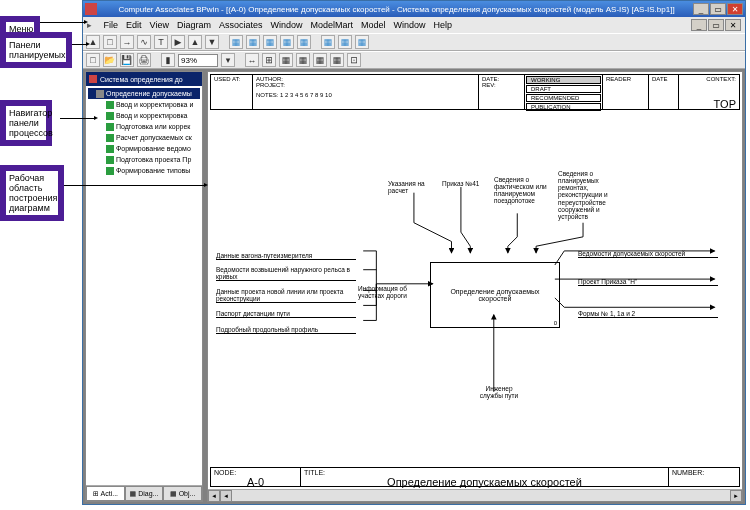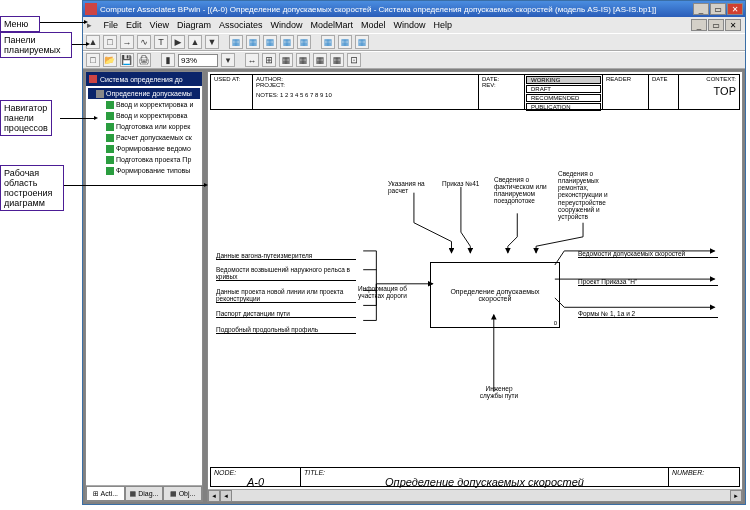--- a/index.html
+++ b/index.html
@@ -1,22 +1,22 @@
 <!DOCTYPE html>
 <html><head>
 <meta charset="utf-8">
 <style>
 * { box-sizing: border-box; margin: 0; padding: 0; font-family: Tahoma, sans-serif; }
 body { background: #fff; font-size: 9px; width: 750px; height: 510px; overflow: hidden; position: relative; }
 .callouts { position: absolute; left: 0; top: 0; width: 78px; z-index: 100; }
-.callout { border: 1px solid #4c1d95; padding: 2px 3px; font-size: 9px; background: #fff; position: absolute; }
+.callout { border: 6px solid #4c1d95; padding: 2px 3px; font-size: 9px; background: #fff; position: absolute; }
 .arrow-line { position: absolute; height: 1px; background: #000; z-index: 99; }
 .arrow-line::after { content: ''; position: absolute; right: -4px; top: -2px; border-left: 4px solid #000; border-top: 2.5px solid transparent; border-bottom: 2.5px solid transparent; }
 .app { position: absolute; left: 82px; top: 0; width: 664px; height: 505px; border: 1px solid #3a6ea5; background: #d4d0c8; display: flex; flex-direction: column; }
-.titlebar { height: 16px; background: linear-gradient(#4a8de0,#2a5db8); color: #fff; display: flex; align-items: center; padding: 0 2px; font-size: 8px; }
+.titlebar { height: 16px; background: linear-gradient(#4a8de0,#2a5db8); color: #fff; display: flex; align-items: center; padding: 0 2px; font-size: 8px; text-align: center; }
 .titlebar .icon { width: 12px; height: 12px; background: #c44; margin-right: 3px; }
 .titlebar .title { flex: 1; white-space: nowrap; overflow: hidden; }
 .winbtns { display: flex; gap: 1px; }
 .winbtn { width: 16px; height: 12px; background: #d4d0c8; border: 1px solid #888; font-size: 8px; display: flex; align-items: center; justify-content: center; color: #000; }
 .winbtn.close { background: #d04030; color: #fff; }
 .menubar { height: 16px; background: #e8e8e8; display: flex; align-items: center; padding: 0 4px; gap: 8px; font-size: 9px; }
 .menubar .mitem { cursor: default; }
 .menubar .arrowicon { margin-right: 4px; color: #555; }
 .toolbar { height: 18px; background: #e8e8e8; border-top: 1px solid #fff; border-bottom: 1px solid #aaa; display: flex; align-items: center; padding: 0 3px; gap: 3px; }
 .tbtn { width: 14px; height: 14px; border: 1px solid #aaa; background: #f0f0f0; display: flex; align-items: center; justify-content: center; font-size: 9px; color: #333; }
@@ -36,21 +36,21 @@
 .stab { flex: 1; border: 1px solid #888; background: #e0e0e0; font-size: 7px; display: flex; align-items: center; justify-content: center; gap: 2px; }
 .stab.active { background: #fff; }
 .canvas-wrap { flex: 1; margin: 2px; background: #fff; border: 1px solid #888; display: flex; flex-direction: column; position: relative; }
 .canvas { flex: 1; position: relative; overflow: hidden; }
 .idef-header { position: absolute; top: 2px; left: 2px; right: 2px; height: 36px; border: 1px solid #000; font-size: 6px; background: #fff; display: flex; }
 .hcell { border-right: 1px solid #000; padding: 1px 3px; }
 .hcell .lbl { font-size: 6px; }
 .hbox { border: 1px solid #000; padding: 0 4px; margin: 1px 0; font-size: 6px; }
 .idef-body { position: absolute; top: 38px; left: 2px; right: 2px; bottom: 22px; }
 .idef-footer { position: absolute; bottom: 2px; left: 2px; right: 2px; height: 20px; border: 1px solid #000; display: flex; font-size: 7px; }
-.fcell { border-right: 1px solid #000; padding: 1px 3px; display: flex; flex-direction: column; font-style: italic; }
+.fcell { border-right: 1px solid #000; padding: 1px 3px; display: flex; flex-direction: column; }
 .process-box { position: absolute; border: 1px solid #000; background: #fff; font-size: 7px; display: flex; align-items: center; justify-content: center; text-align: center; padding: 4px; }
 .arrow-lbl { position: absolute; font-size: 6.5px; line-height: 1.1; }
 svg.arrows { position: absolute; top: 0; left: 0; width: 100%; height: 100%; pointer-events: none; }
 svg.arrows line, svg.arrows polyline { stroke: #000; stroke-width: 1; fill: none; }
 svg.arrows .arrowhead { fill: #000; }
 .statusbar { height: 14px; background: #e8e8e8; border-top: 1px solid #aaa; display: flex; align-items: center; font-size: 8px; padding: 0 4px; }
 .statusbar .spacer { flex: 1; }
 .hscroll { height: 12px; background: #e0e0e0; border-top: 1px solid #aaa; display: flex; }
 .hscroll .sbtn { width: 12px; height: 12px; background: #d0d0d0; border: 1px solid #888; font-size: 7px; display: flex; align-items: center; justify-content: center; }
 .hscroll .strack { flex: 1; }
@@ -218,21 +218,21 @@
             <div class="hbox">PUBLICATION</div>
           </div>
           <div class="hcell" style="width:46px">
               <div class="lbl">READER</div>
             </div>
           <div class="hcell" style="width:30px">
               <div class="lbl">DATE</div>
             </div>
           <div class="hcell" style="width:60px;border-right:none;text-align:right">
             <div class="lbl">CONTEXT:</div>
-            <div style="font-size:11px;margin-top:3px">TOP</div>
+            <div style="font-size:11px;margin-top:16px">TOP</div>
           </div>
         </div>
 
         <div class="idef-body">
           <div class="process-box" style="left:220px;top:152px;width:130px;height:66px">
             <span>Определение допускаемых скоростей</span>
             <span style="position:absolute;right:2px;bottom:1px;font-size:6px">0</span>
           </div>
 
           <div class="arrow-lbl" style="left:6px;top:142px;width:140px;border-bottom:1px solid #000">Данные вагона-путеизмерителя</div>

